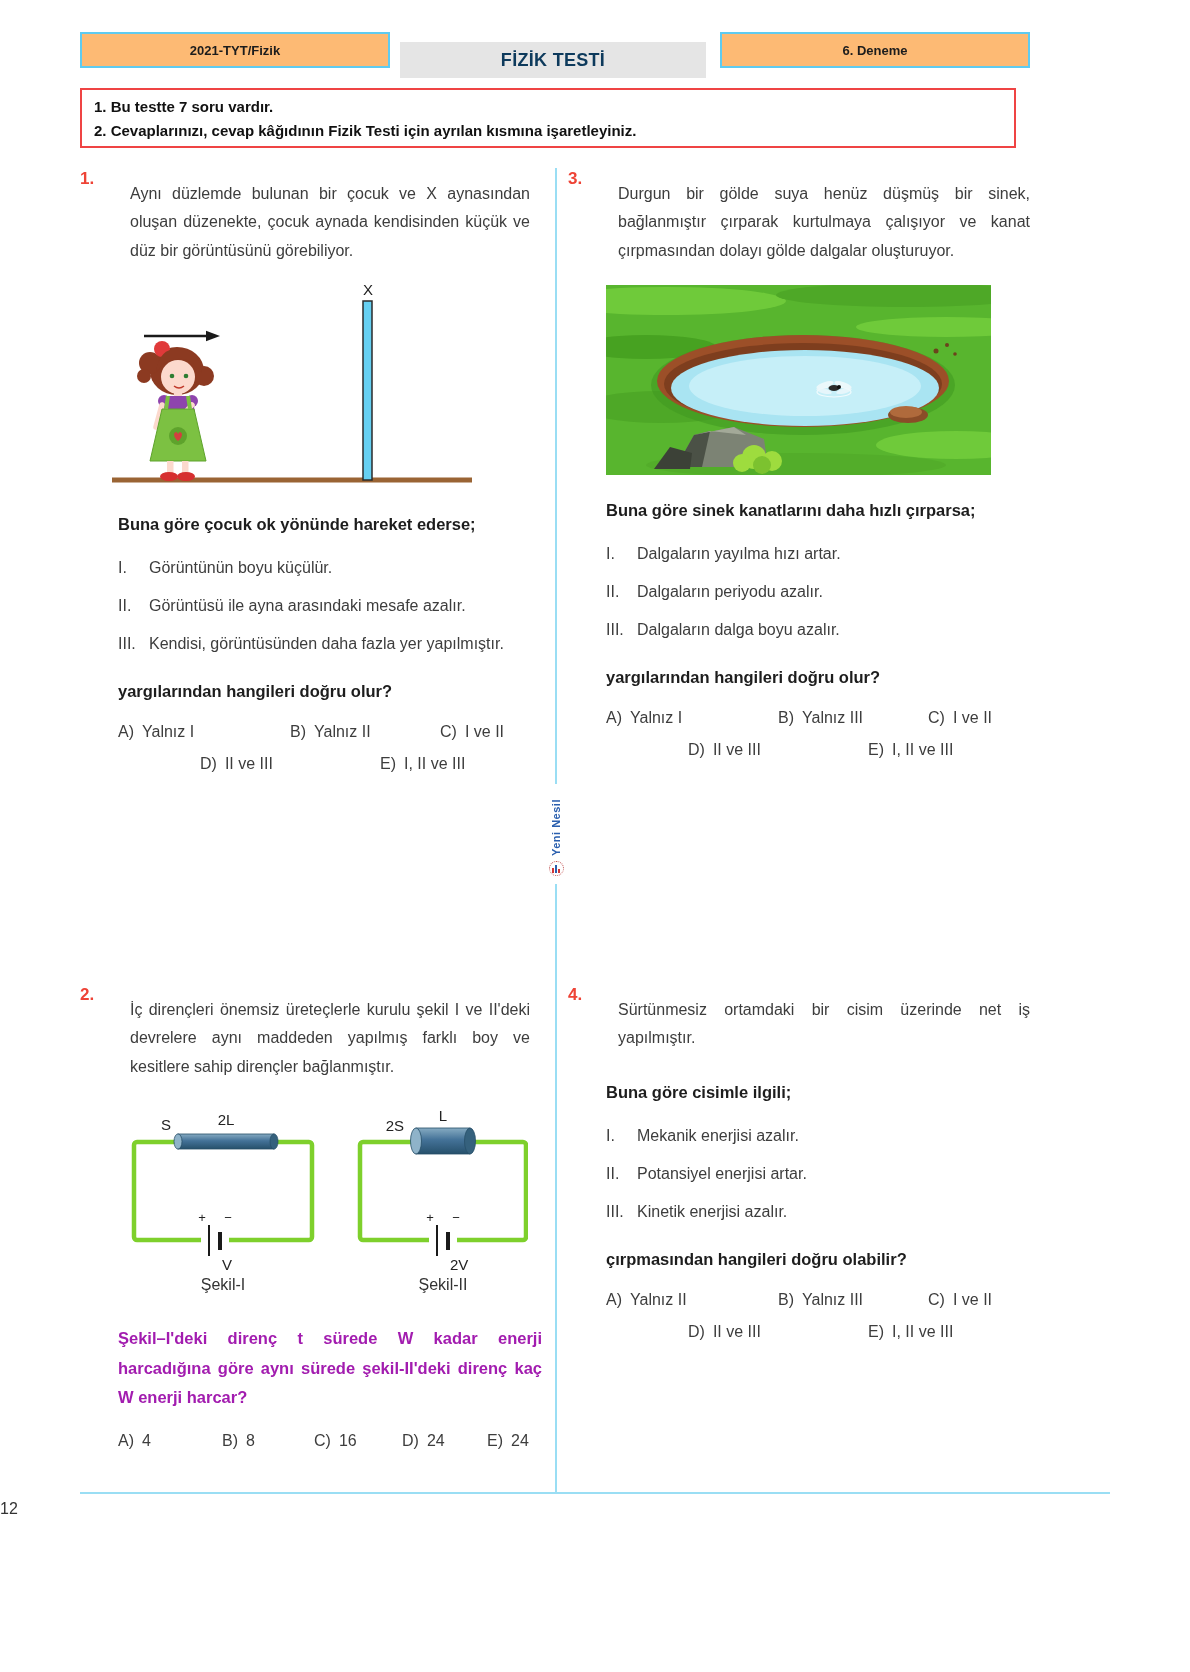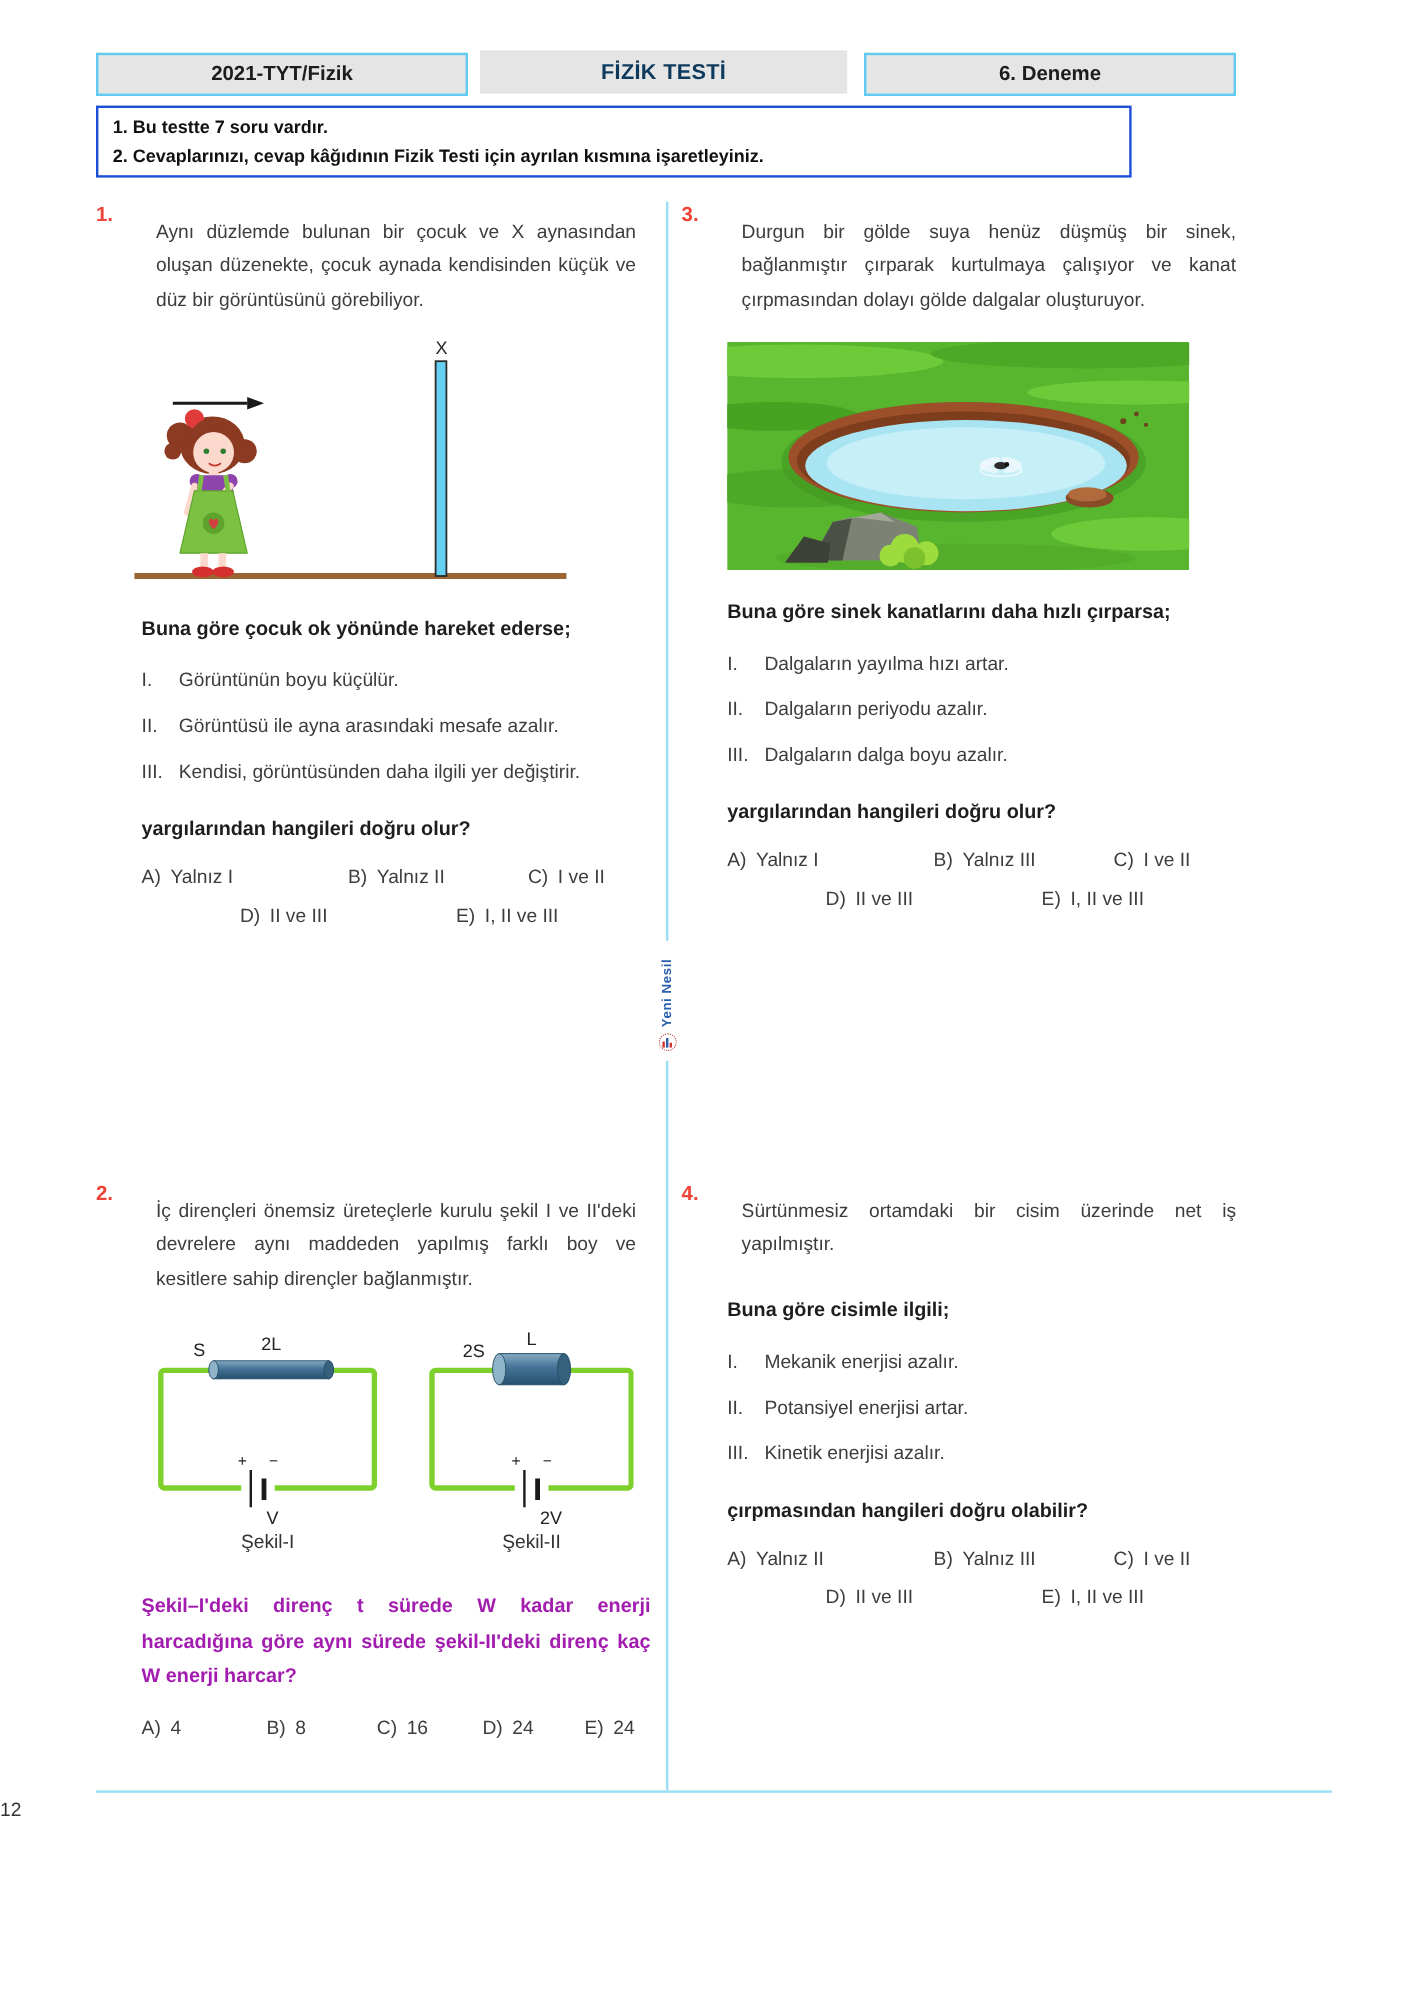--- a/index.html
+++ b/index.html
@@ -1,29 +1,29 @@
 <!DOCTYPE html>
 <html><head>
 <meta charset="utf-8">
 <style>
   html,body { margin:0; padding:0; background:#fff; }
   body { font-family:"Liberation Sans", sans-serif; }
   .page { position:relative; width:1190px; height:1672px; background:#ffffff; overflow:hidden; }
 
   
-  .hbox { position:absolute; top:44px; height:32px; border:2px solid #5fcbf0; background:#e5e5e5;
+  .hbox { position:absolute; top:32px; height:32px; border:2px solid #5fcbf0; background:#fdba74;
           display:flex; align-items:center; justify-content:center;
-          font-weight:bold; font-size:17px; color:#1c1c1c; }
+          font-weight:bold; font-size:13px; color:#1c1c1c; }
   .hbox.left   { left:80px;  width:306px; }
   .hbox.center { left:400px; top:42px; height:36px; width:306px; background:#e5e5e5; border:none;
                  color:#0d3a5c; font-size:18px; letter-spacing:0.3px; }
   .hbox.right  { left:720px; width:306px; }
 
-  .instructions { position:absolute; left:80px; top:88px; width:863px; height:60px;
-                  border:2px solid #1d4ed8; background:#fff; padding:8px 0 0 12px; box-sizing:border-box; }
+  .instructions { position:absolute; left:80px; top:88px; width:936px; height:60px;
+                  border:2px solid #ef4444; background:#fff; padding:8px 0 0 12px; box-sizing:border-box; }
   .instructions .iline { font-weight:bold; font-size:15px; color:#111; margin-bottom:7px; }
 
   
   .divider  { position:absolute; left:555px; top:168px; width:2px; height:1324px; background:#9adef4; }
   .footline { position:absolute; left:80px; top:1492px; width:1030px; height:2px; background:#9adef4; }
   .pagenum  { position:absolute; top:1500px; left:0; width:1110px; text-align:left; font-size:16px; color:#333; }
 
   .question { position:absolute; }
   .q1 { left:80px;  top:168px; width:462px; }
   .q2 { left:80px;  top:984px; width:462px; }
@@ -134,21 +134,21 @@
     <div class="stmt">
       <span class="rn">I.</span>
       <span>Görüntünün boyu küçülür.</span>
     </div>
     <div class="stmt">
       <span class="rn">II.</span>
       <span>Görüntüsü ile ayna arasındaki mesafe azalır.</span>
     </div>
     <div class="stmt">
       <span class="rn">III.</span>
-      <span>Kendisi, görüntüsünden daha ilgili yer değiştirir.</span>
+      <span>Kendisi, görüntüsünden daha fazla yer yapılmıştır.</span>
     </div>
     <p class="bprompt">yargılarından hangileri doğru olur?</p>
     <div class="optrow first">
       <span class="opt o-a"><span class="lbl">A)</span><span>Yalnız I</span></span>
       <span class="opt o-b"><span class="lbl">B)</span><span>Yalnız II</span></span>
       <span class="opt o-c"><span class="lbl">C)</span><span>I ve II</span></span>
     </div>
     <div class="optrow">
       <span class="opt o-d"><span class="lbl">D)</span><span>II ve III</span></span>
       <span class="opt o-e"><span class="lbl">E)</span><span>I, II ve III</span></span>

